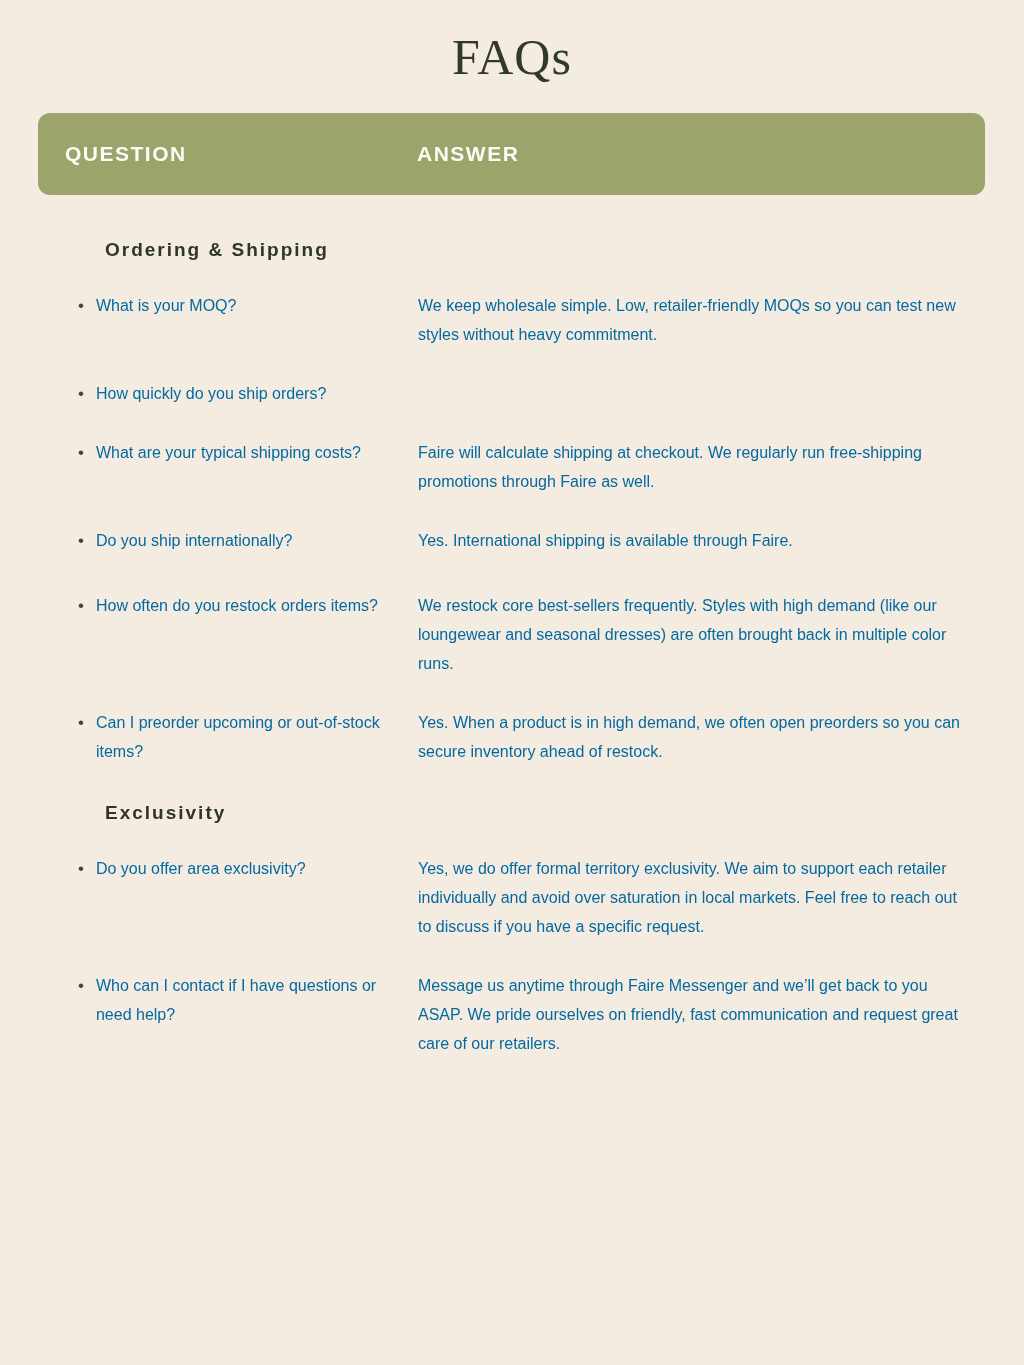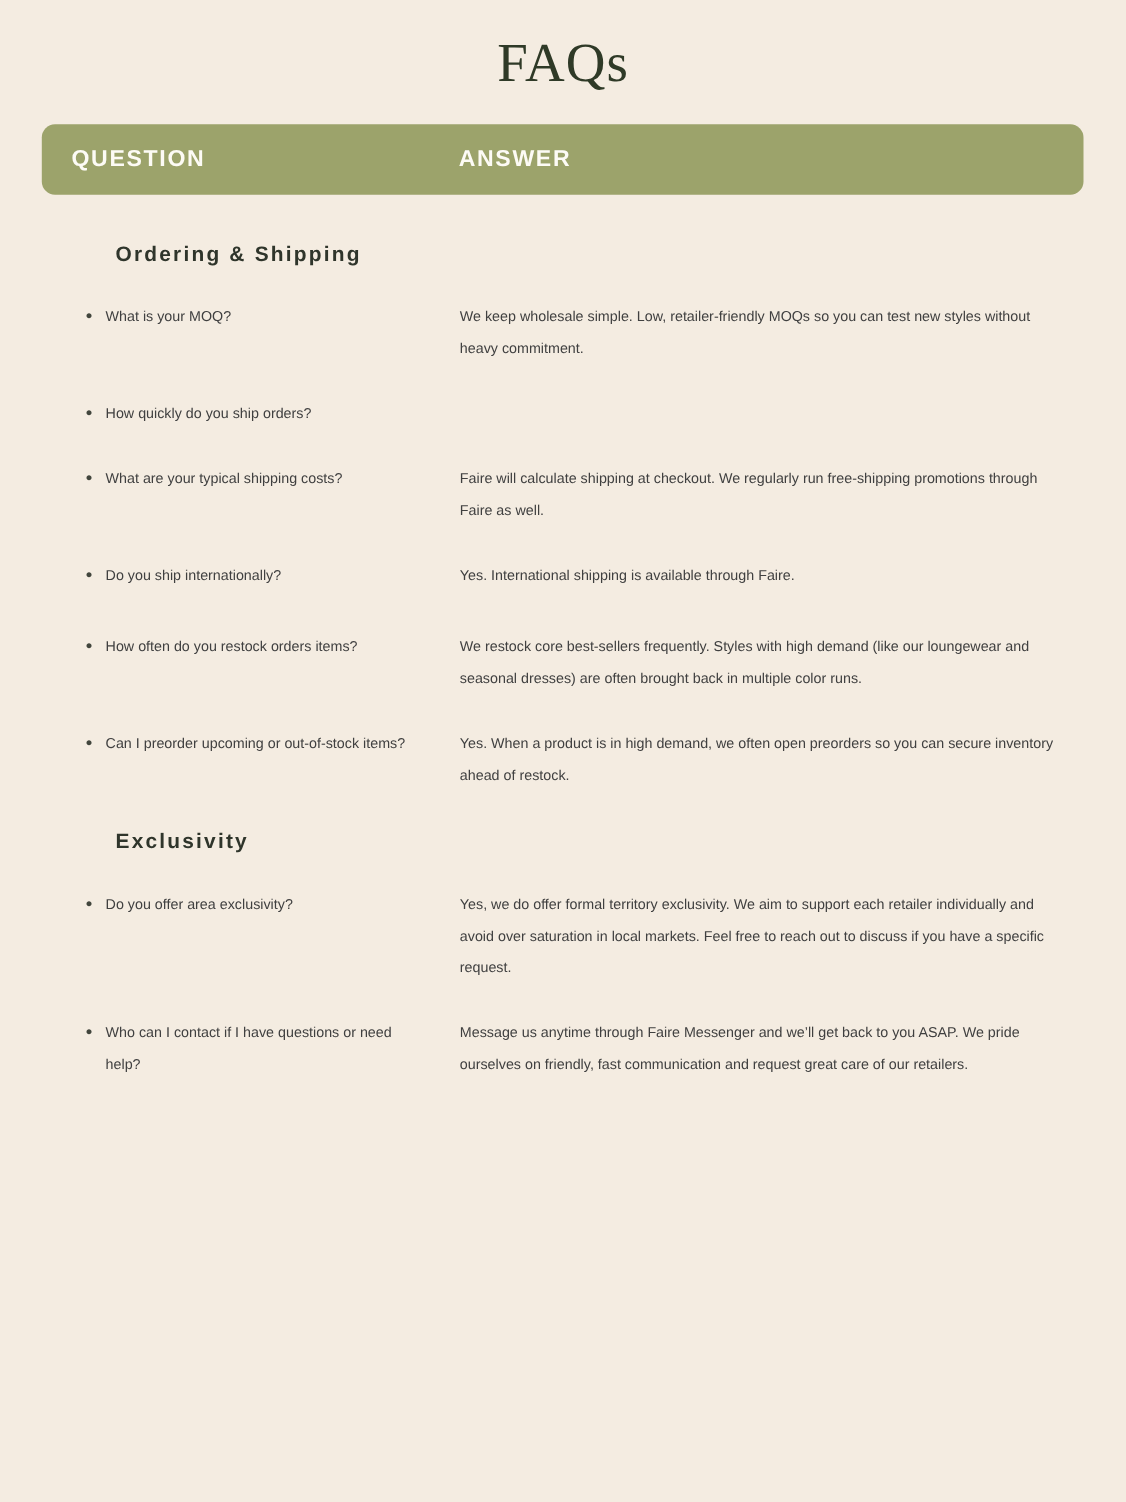--- a/index.html
+++ b/index.html
@@ -16,21 +16,21 @@
     margin-top: 28px;
     text-align: center;
     font-family: "Liberation Serif", "DejaVu Serif", serif;
     font-size: 50px;
     font-weight: 400;
     color: #2f3a27;
     letter-spacing: 1px;
   }
   .header-bar {
     margin: 27px 39px 0 38px;
-    height: 64px;
+    height: 82px;
     background: #9ca36b;
     border-radius: 12px;
     display: grid;
     grid-template-columns: 352px 1fr;
     align-items: center;
     padding-left: 27px;
   }
   .header-label {
     color: #fdfbf5;
     font-size: 21px;
@@ -61,23 +61,23 @@
     padding-left: 15px;
     padding-right: 30px;
   }
   .bullet {
     color: #41453c;
     font-size: 17px;
     line-height: 29px;
     margin-right: 12px;
   }
   .q-text, .a-cell {
-    font-size: 13px;
+    font-size: 16px;
     line-height: 29px;
-    color: #404040;
+    color: #0369a1;
   }
   .a-cell { padding-right: 20px; }
 </style>
 </head>
 <body>
 
 <div class="page">
 
   <h1 class="page-title">FAQs</h1>
 

